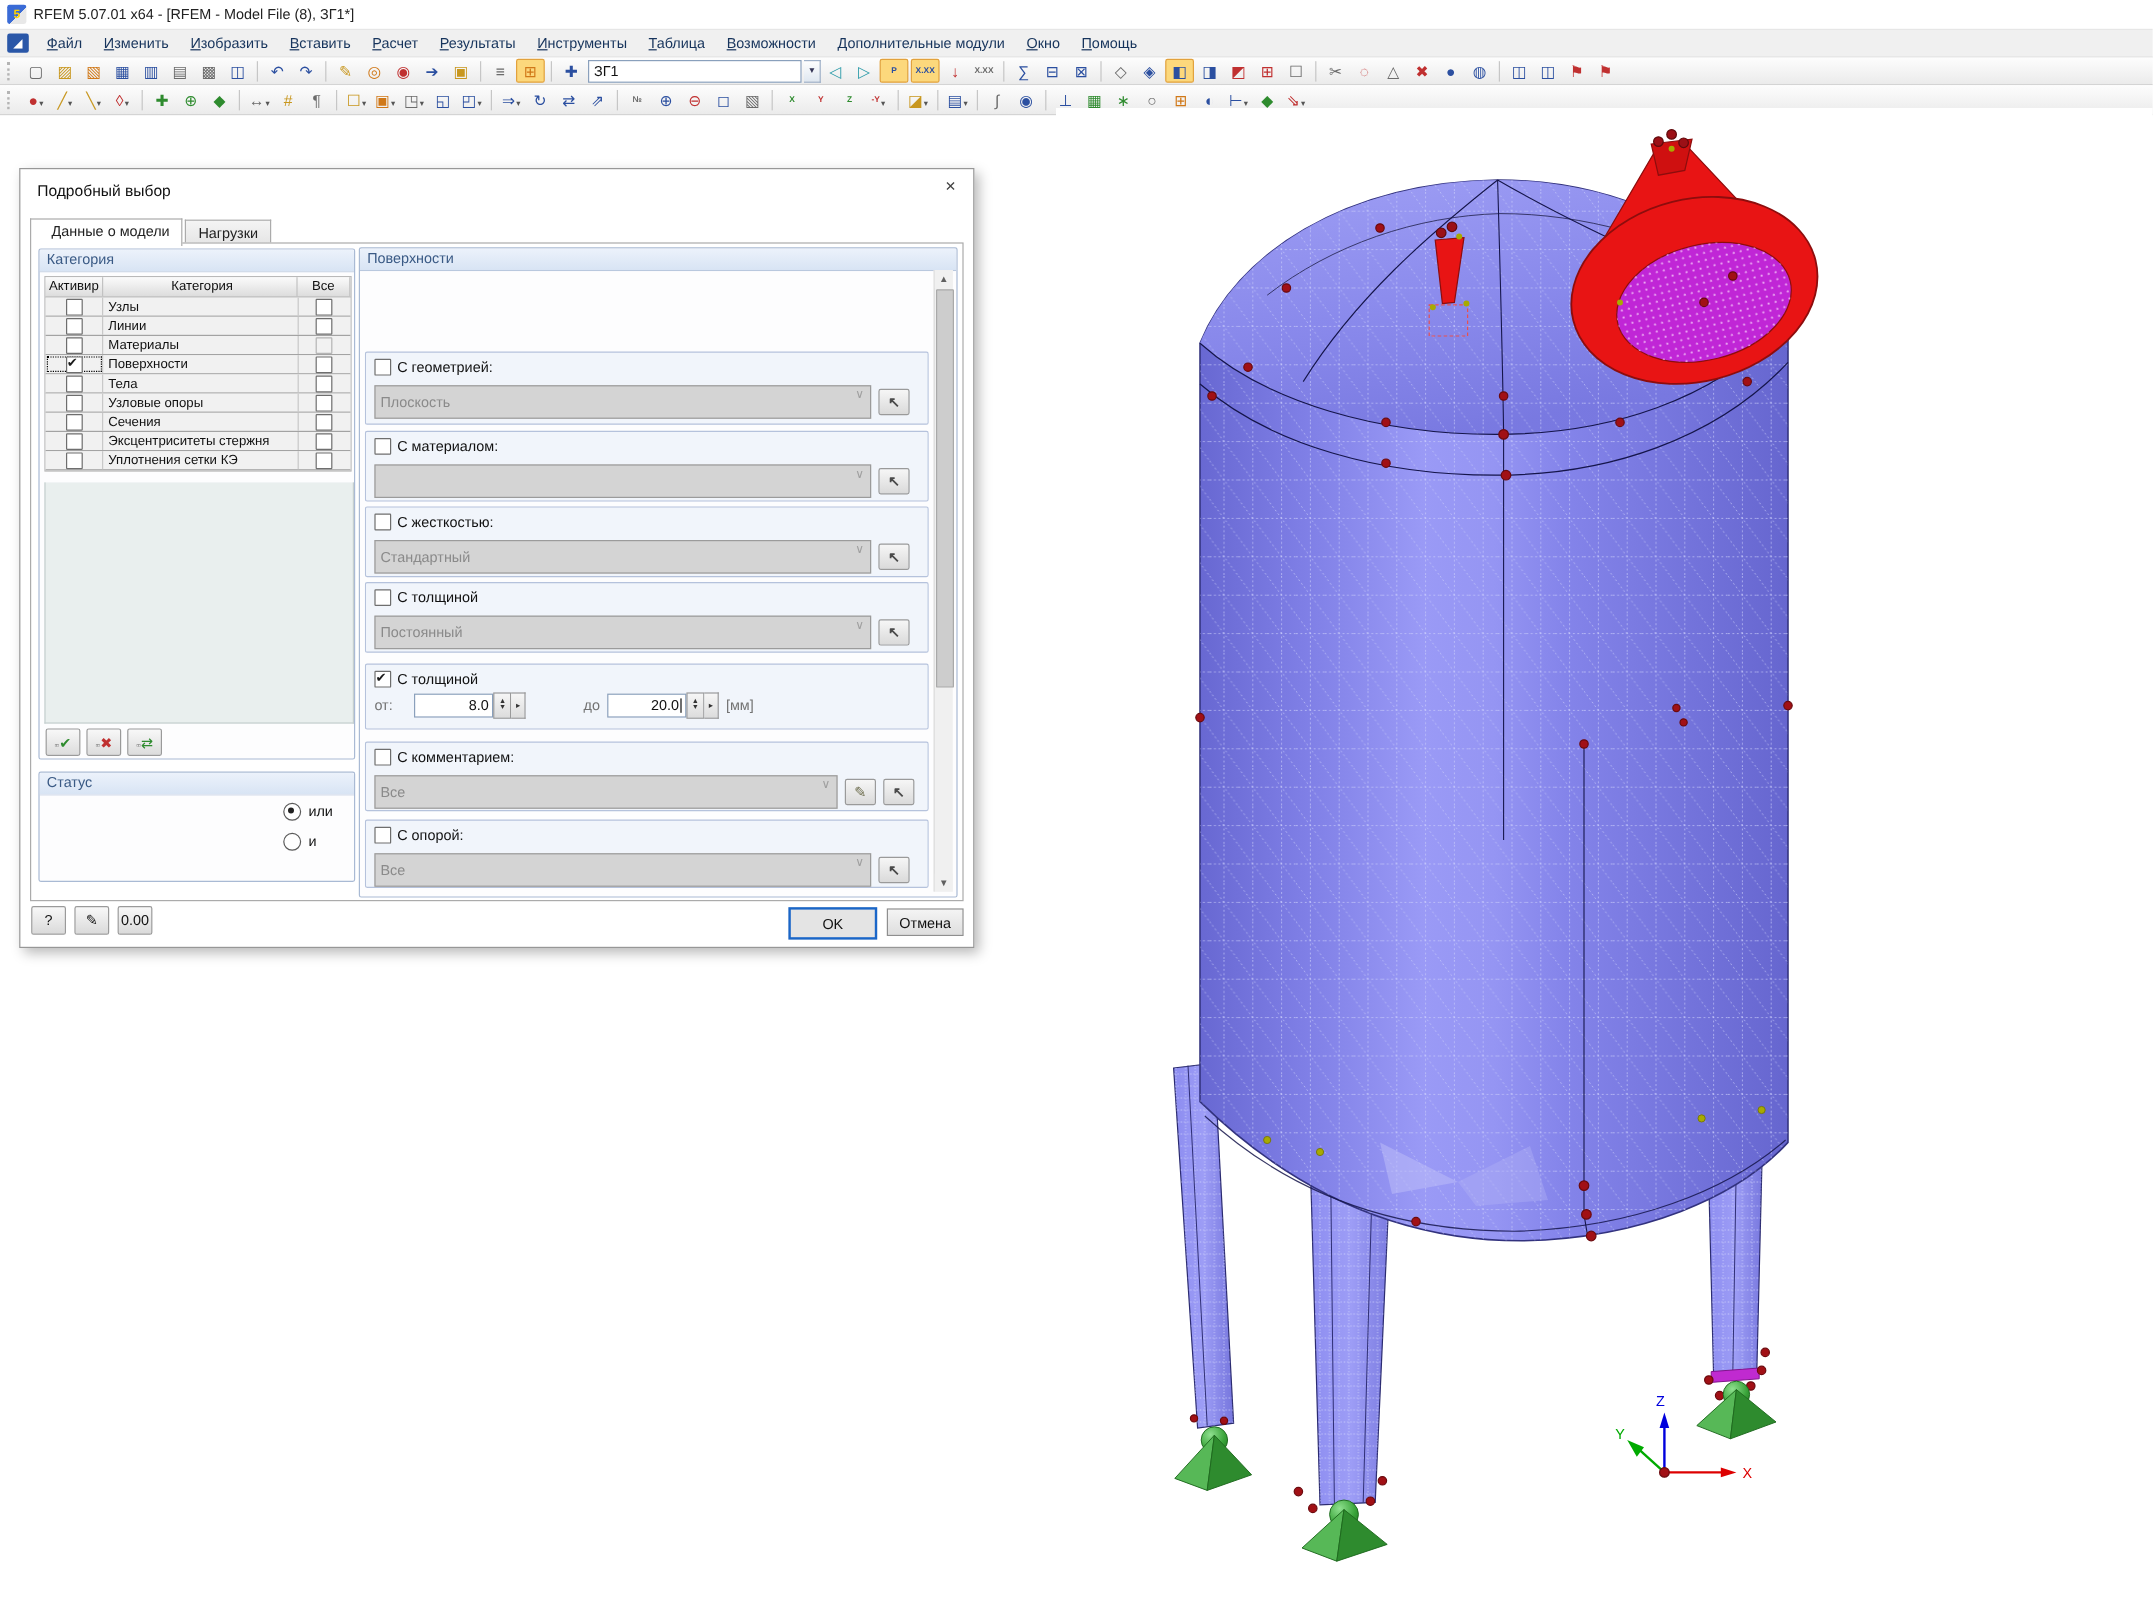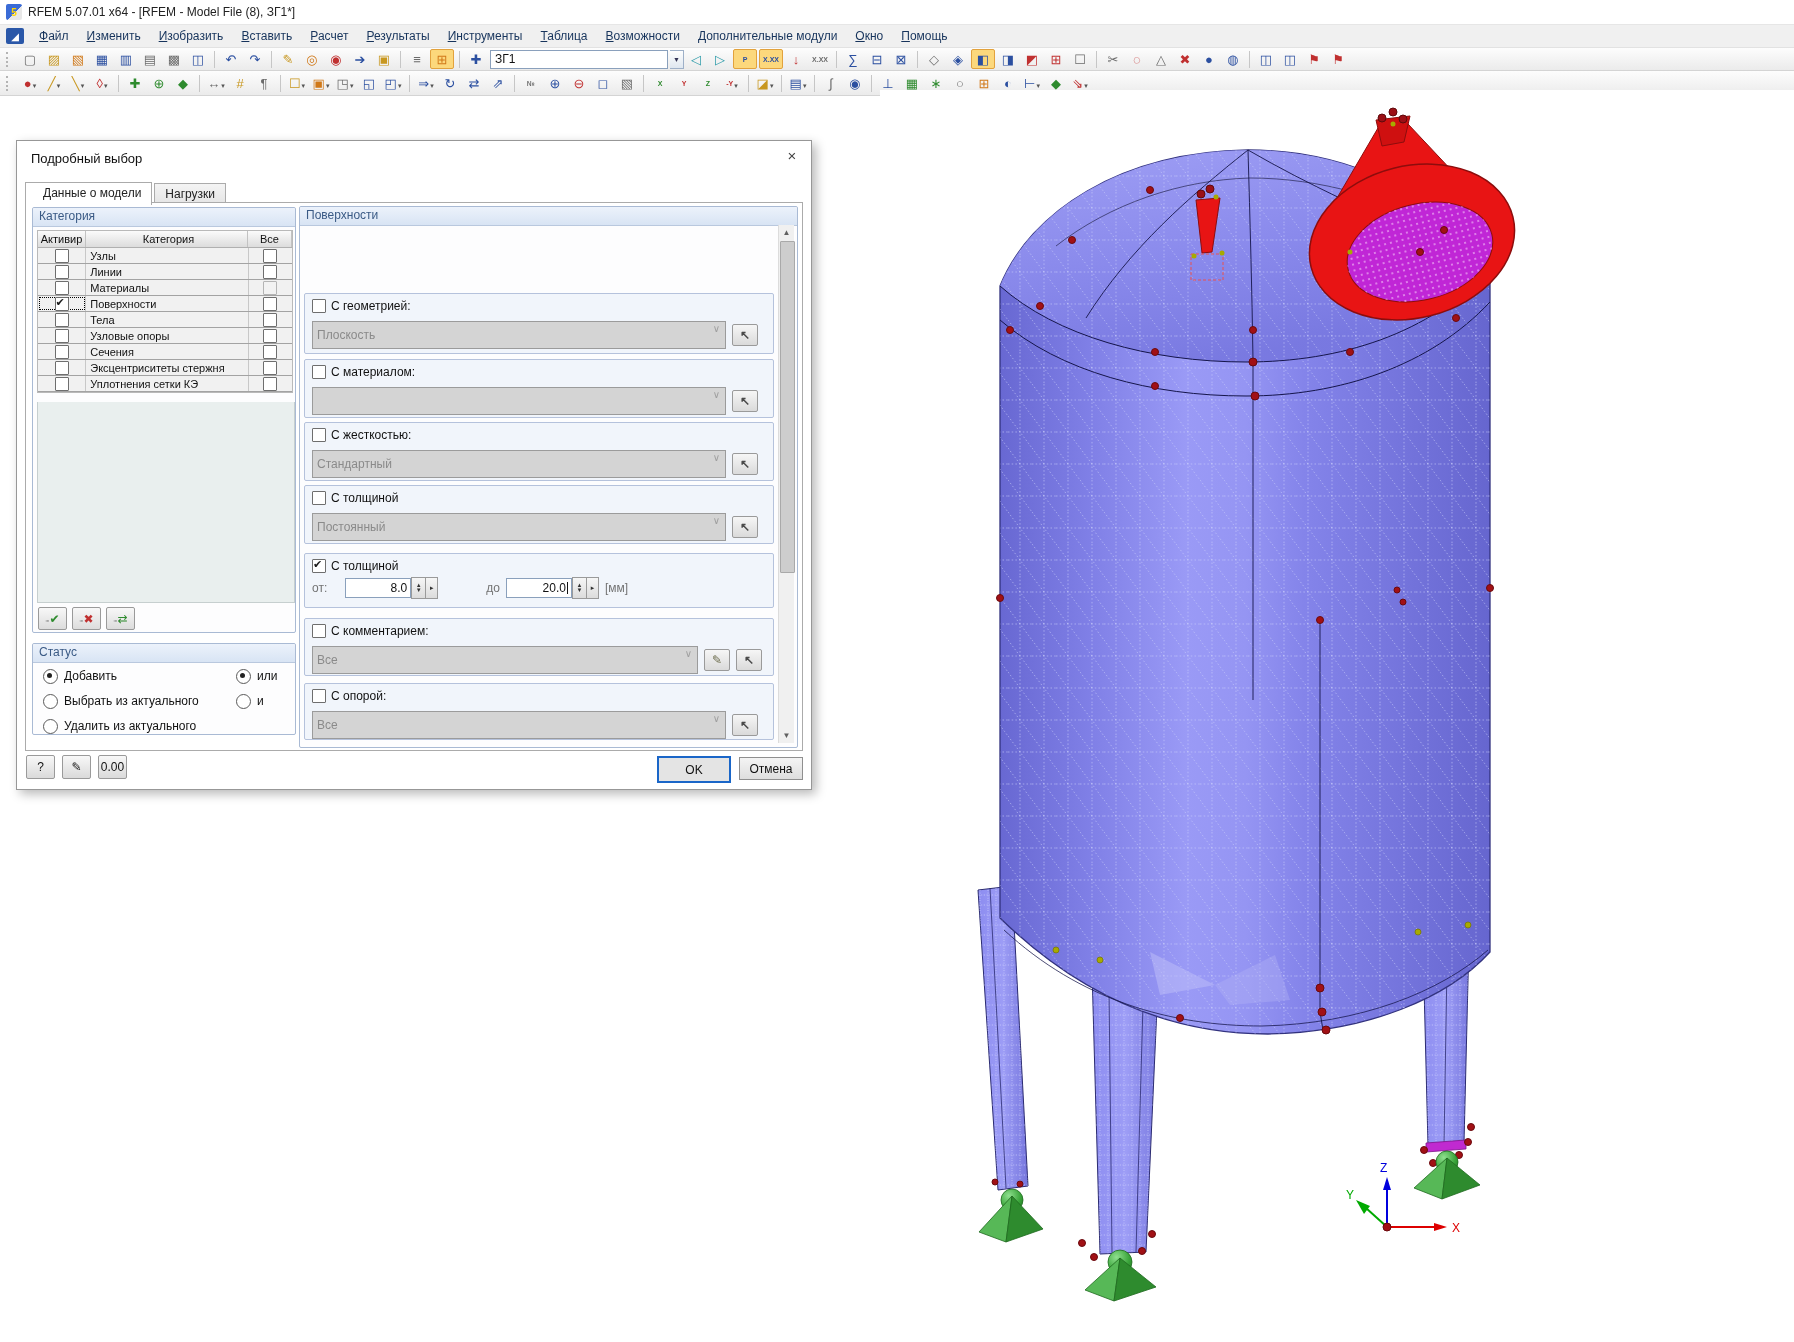--- a/index.html
+++ b/index.html
@@ -719,35 +719,20 @@
           </span>
           <span class="sq-btn">
             <span class="mini"></span>
             <span class="tico c-gn">⇄</span>
           </span>
         </div>
     </div>
 
     <div class="grp" style="left:6px;top:440px;width:262px;height:90px">
       <div class="grp-h">Статус</div>
-      <div style="position:absolute;left:10px;top:24px;display:flex;flex-direction:column;gap:9px">
-
-      <label class="radio-row">
-            <span class="radio sel"></span>
-            <span>Добавить</span>
-          </label>
-          <label class="radio-row">
-            <span class="radio"></span>
-            <span>Выбрать из актуального</span>
-          </label>
-          <label class="radio-row">
-            <span class="radio"></span>
-            <span>Удалить из актуального</span>
-          </label>
-        </div>
       <div style="position:absolute;left:203px;top:24px;display:flex;flex-direction:column;gap:9px">
 
       <label class="radio-row">
             <span class="radio sel"></span>
             <span>или</span>
           </label>
           <label class="radio-row">
             <span class="radio"></span>
             <span>и</span>
           </label>

